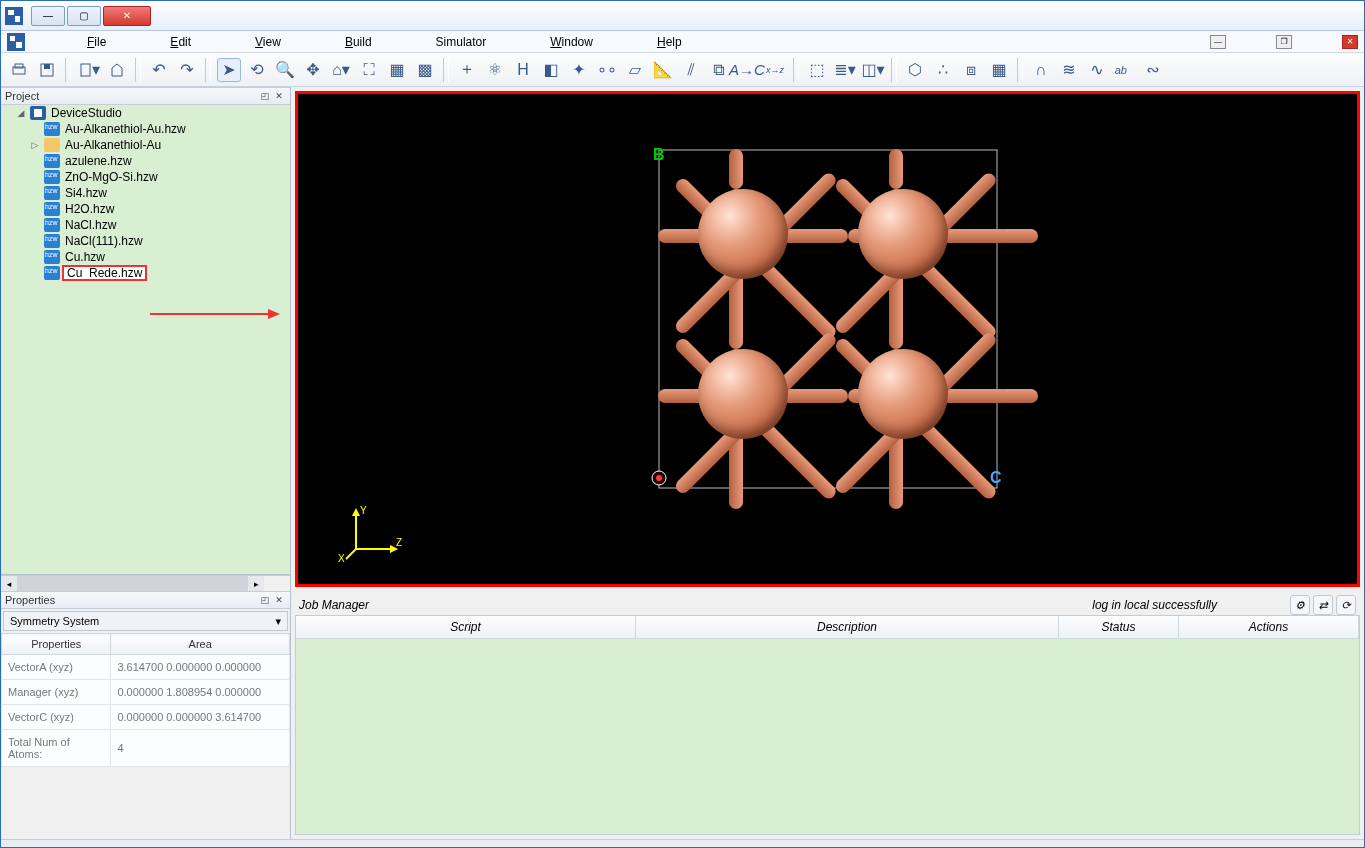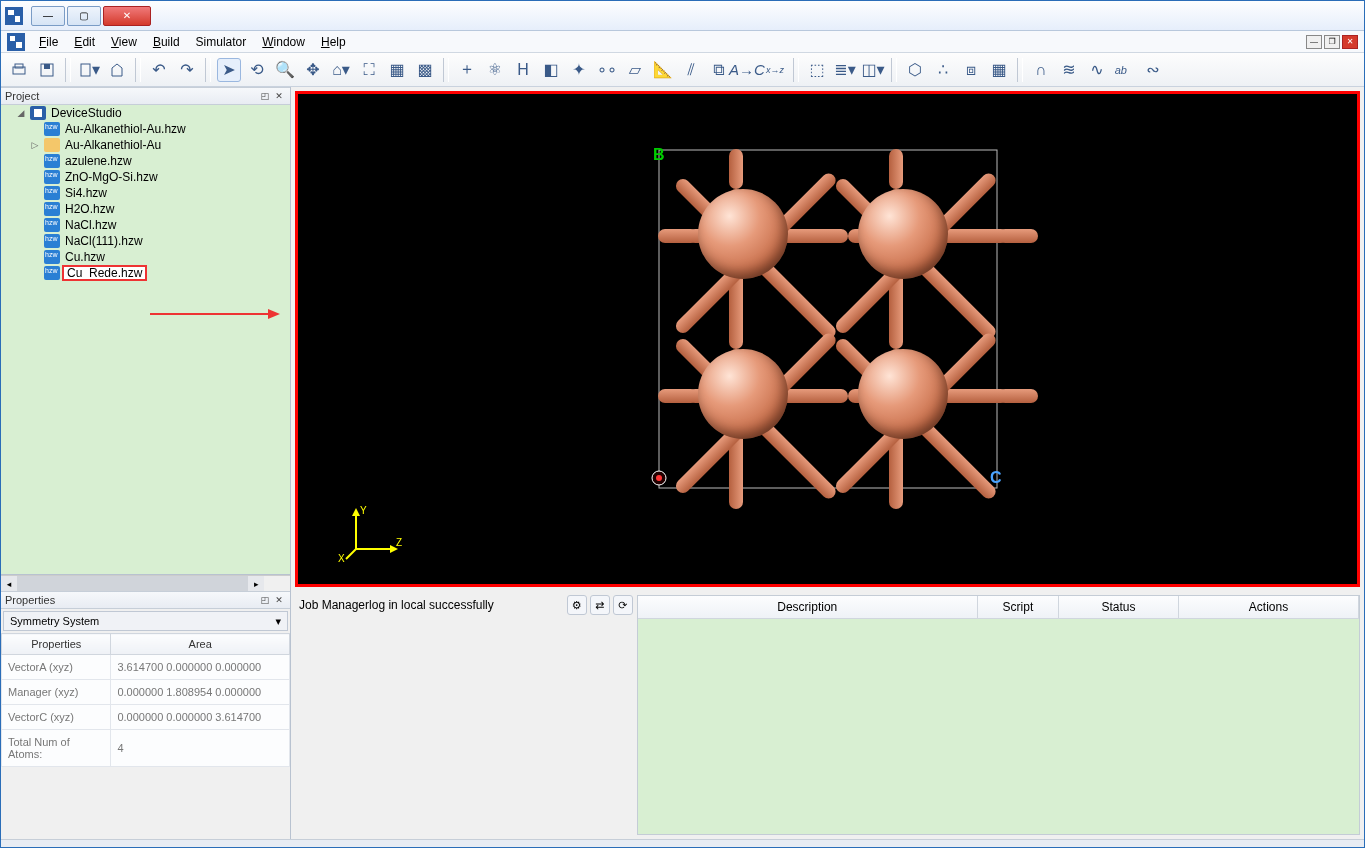--- a/index.html
+++ b/index.html
@@ -8,21 +8,21 @@
   
   .win-outer { width: 100%; height: 100%; border: 1px solid #2a6db8; background: #f0f0f0; display: flex; flex-direction: column; }
   .titlebar { height: 30px; background: linear-gradient(#fdfeff, #e6eefb); display: flex; align-items: center; padding: 0 4px; border-bottom: 1px solid #b8c8dc; }
   .titlebar .app-icon { width: 18px; height: 18px; margin-right: 6px; display:inline-flex; }
   .titlebar .title { font-size: 12px; color: #333; flex: 1; }
   .winbtns { display: flex; gap: 0; }
   .winbtn { width: 34px; height: 20px; border: 1px solid #7a9cc6; background: linear-gradient(#eef4fc,#d6e4f5); border-radius: 2px; font-size: 10px; display: flex; align-items: center; justify-content: center; margin-left: 2px; cursor: pointer; }
   .winbtn.close { background: linear-gradient(#f07a7a,#d43a2c); color: #fff; border-color:#a22; width:48px; }
 
   
-  .menubar { height: 22px; background: #f7f9fc; display: flex; align-items: center; padding: 0 6px; border-bottom: 1px solid #d0d8e2; font-size: 12px; }
+  .menubar { height: 22px; background: #f7f9fc; display: flex; align-items: center; padding: 0 6px; border-bottom: 1px solid #d0d8e2; font-size: 12px; gap: 48px; }
   .menubar .mi { padding: 2px 8px; cursor: pointer; }
   .menubar .mi span.ul { text-decoration: underline; }
   .menubar .spacer { flex: 1; }
   .menubar .mdibtn { width:16px; height:14px; border:1px solid #888; margin-left:2px; font-size:8px; display:flex; align-items:center; justify-content:center; cursor:pointer; background:#f0f0f0; }
   .menubar .mdibtn.close { background:#d43a2c; color:#fff; border-color:#a22;}
 
   
   .mdilogo { width:18px; height:18px; margin-right:6px; }
 
   
@@ -77,21 +77,21 @@
   .labelC { position:absolute; left:692px; top:375px; font-family:"Arial"; font-size:16px; color:#4aa3ff; font-weight:bold;}
   .labelO { position:absolute; left:352px; top:375px; }
 
   
   .atom { position:absolute; width:90px; height:90px; border-radius:50%;
           background: radial-gradient(circle at 35% 30%, #ffe4d6 0%, #e69a7a 35%, #c56b47 70%, #8e4328 100%);
           box-shadow: inset -4px -6px 12px rgba(0,0,0,.4);}
   .bond { position:absolute; height:14px; background: linear-gradient(#e79b7c,#b5603f); border-radius:7px; transform-origin: left center;}
 
   
-  .jobmgr { height:240px; margin:4px; display:flex; flex-direction:row; }
+  .jobmgr { height:240px; margin:4px; display:flex; flex-direction:column;font-style:italic; }
   .jobhdr { height:20px; display:flex; align-items:center; font-size:12px; font-family:"Courier New",monospace; padding:0 4px;}
   .jobhdr .msg { flex:1; text-align:right; padding-right:70px;}
   .jobhdr .jbtn{ width:20px; height:20px; border:1px solid #c0c8d4; background:#f4f6fa; margin-left:3px; border-radius:3px; display:flex; align-items:center; justify-content:center; cursor:pointer; font-size:11px;}
   .jobtable { flex:1; border:1px solid #c4ccd6; background:#d8efd2; }
   .jobtable .jth { display:grid; grid-template-columns: 340px 1fr 120px 180px; background:linear-gradient(#fcfdfe,#eef1f6);}
   .jobtable .jth div{ border-right:1px solid #d0d6de; border-bottom:1px solid #d0d6de; padding:4px 10px; font-size:12px; text-align:center;}
 
   .statusbar{ height:8px; background:#e8ecf3; border-top:1px solid #c6ced8;}
 </style>
 </head>
@@ -381,22 +381,22 @@
       <div class="jobmgr">
         <div class="jobhdr">
           <span>Job Manager</span>
           <span class="msg">log in local successfully</span>
           <span class="jbtn">⚙</span>
           <span class="jbtn">⇄</span>
           <span class="jbtn">⟳</span>
         </div>
         <div class="jobtable">
           <div class="jth">
+            <div>Script</div>
             <div>Description</div>
-            <div>Script</div>
             <div>Status</div>
             <div>Actions</div>
           </div>
         </div>
       </div>
     </div>
   </div>
 
   <div class="statusbar"></div>
 </div>

